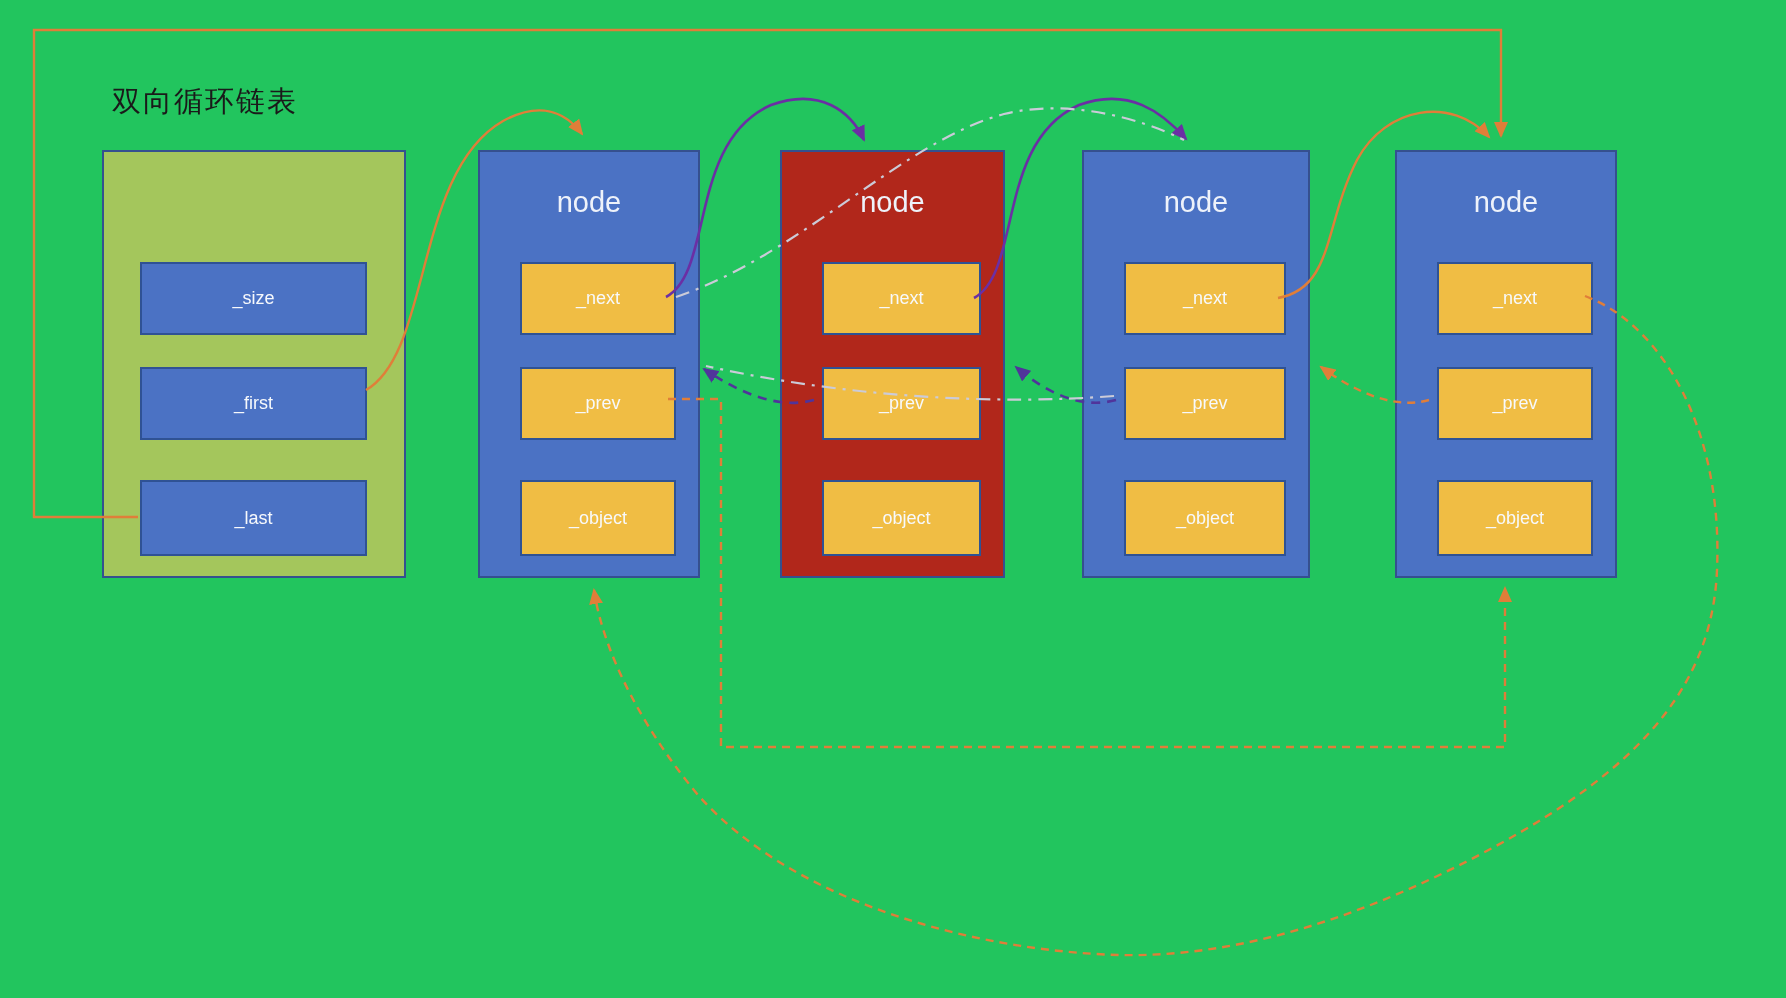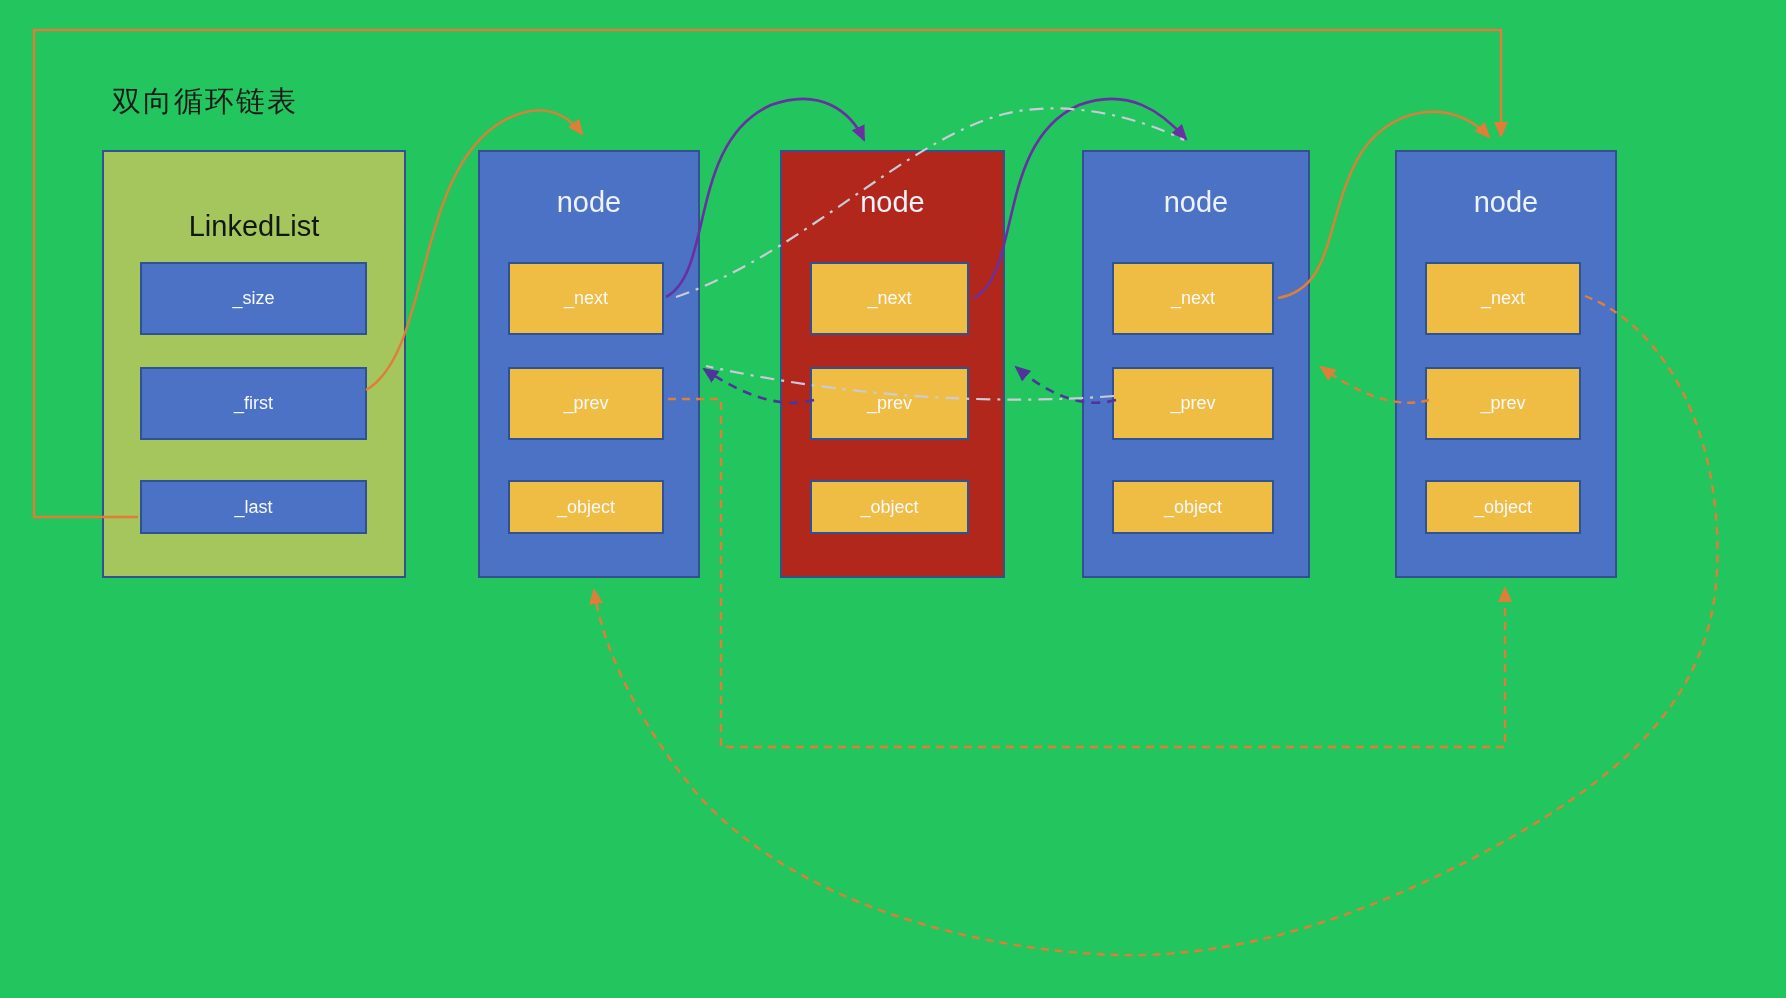--- a/index.html
+++ b/index.html
@@ -26,23 +26,23 @@
   .n1{left:478px;width:222px;}
   .n2{left:780px;width:225px;}
   .n3{left:1082px;width:228px;}
   .n4{left:1395px;width:222px;}
   .field{
     position:absolute;box-sizing:border-box;display:flex;align-items:center;justify-content:center;
     font-size:18px;color:#f7f9fc;border:2px solid #2f5294;
   }
   .row0{top:110px;height:73px;}
   .row1{top:215px;height:73px;text-align:right;}
-  .row2{top:328px;height:54px;}
+  .row2{top:328px;height:76px;}
   .list-box .field{left:36px;width:227px;background:var(--field-blue,#4b72c4);}
-  .node-box .field{left:28px;background:var(--field-yellow,#f0bd44);}
+  .node-box .field{left:40px;background:var(--field-yellow,#f0bd44);}
   .n1 .field,.n4 .field{width:156px;}
   .n2 .field{width:159px;}
   .n3 .field{width:162px;}
   svg.edges{position:absolute;left:0;top:0;z-index:4;pointer-events:none;}
   .edge{fill:none;}
   .e-orange{stroke:var(--arrow-orange,#e07e39);stroke-width:2.4;}
   .e-purple{stroke:var(--arrow-purple,#6b2fa4);stroke-width:2.6;}
   .e-purple-d{stroke:var(--arrow-purple-dark,#50349b);stroke-width:2.6;stroke-dasharray:9 7;}
   .e-orange-d{stroke:var(--arrow-orange,#e07e39);stroke-width:2.4;stroke-dasharray:8 6;}
   .e-gray{stroke:var(--arrow-gray,#cbcbd8);stroke-width:2.2;stroke-dasharray:14 7 3 7;}
@@ -51,21 +51,20 @@
   .mk-purple-d{fill:var(--arrow-purple-dark,#50349b);}
 </style>
 </head>
 <body>
 
 <div class="canvas">
 
   <div class="diagram-title">双向循环链表</div>
 
   <div class="box list-box">
-    <div class="box-title">LinkedList</div>
     <div class="field row0">_size</div>
     <div class="field row1">_first</div>
     <div class="field row2">_last</div>
   </div>
 
   <div class="box node-box n1">
     <div class="box-title">node</div>
     <div class="field row0">_next</div>
     <div class="field row1">_prev</div>
     <div class="field row2">_object</div>

